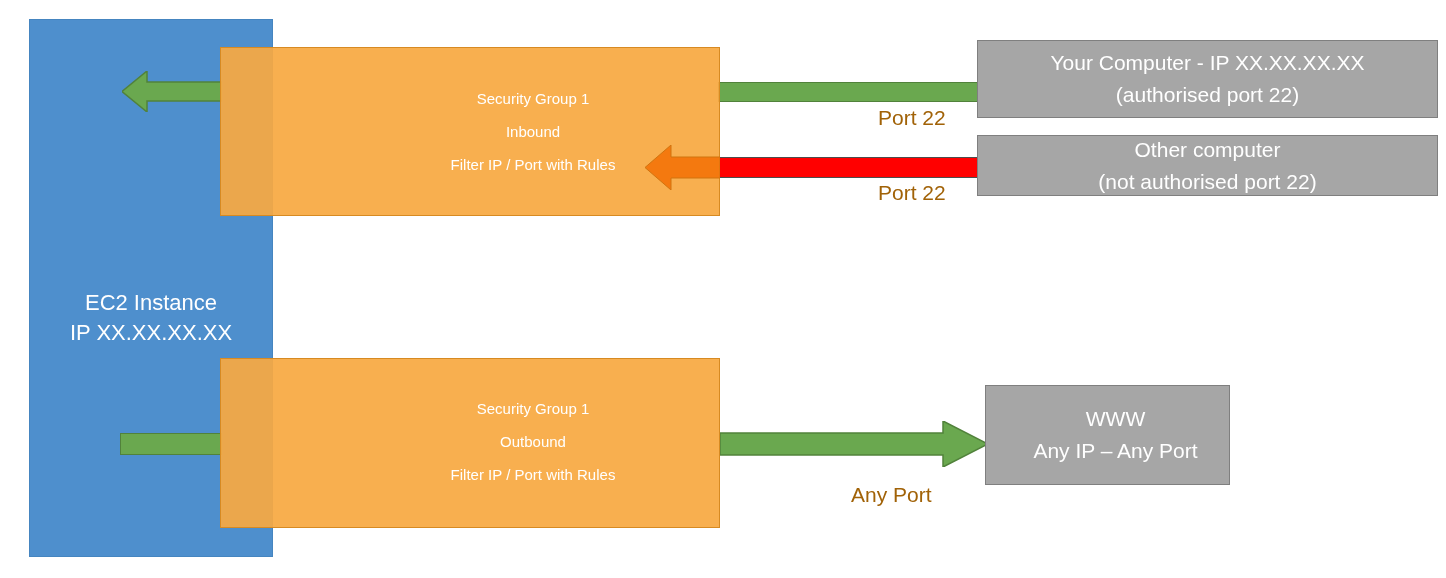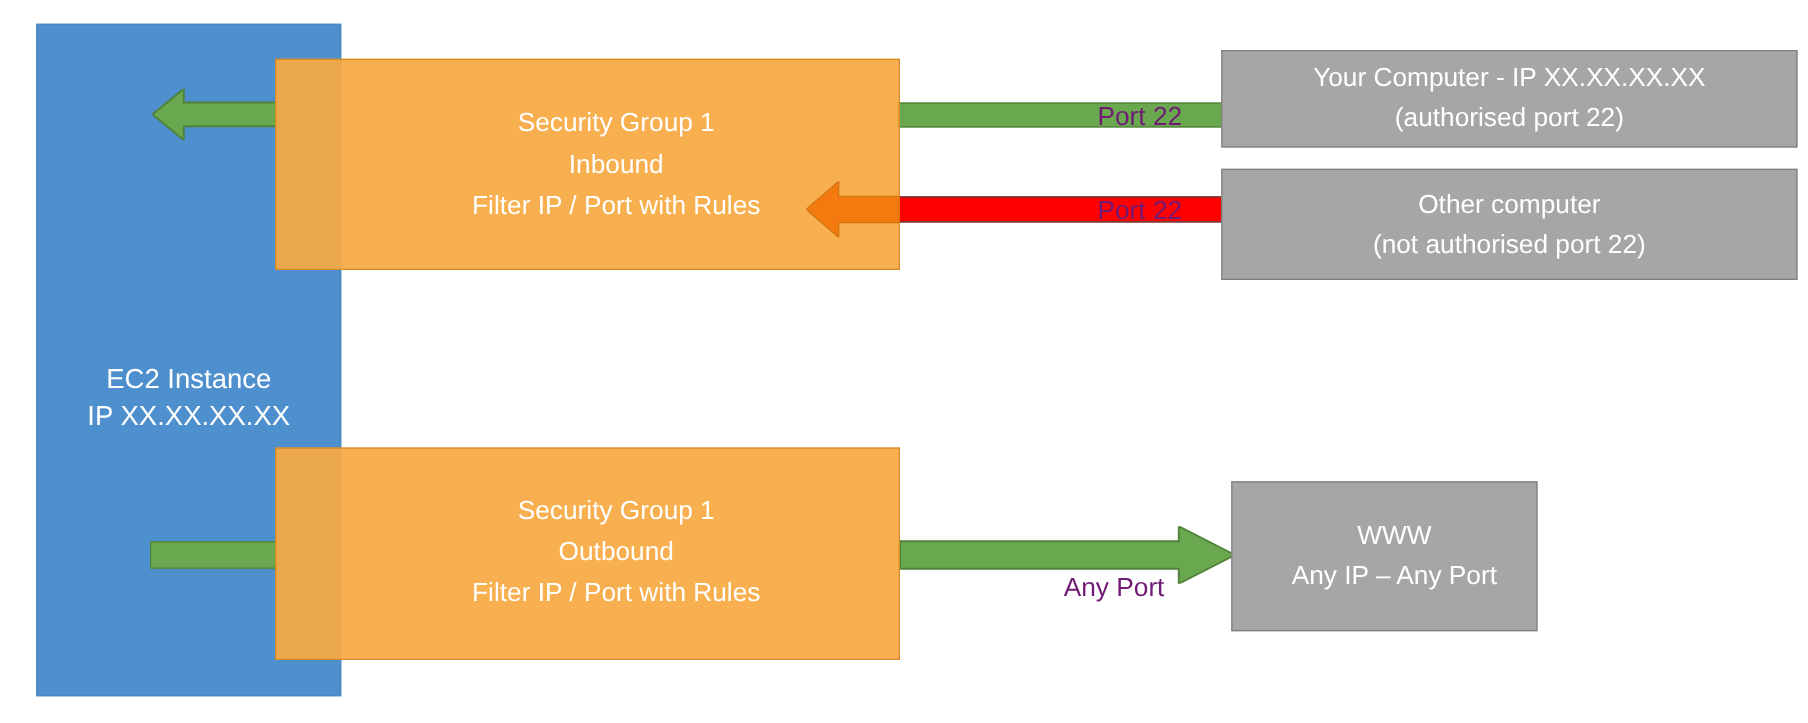--- a/index.html
+++ b/index.html
@@ -62,51 +62,53 @@
     left: 220px;
     top: 358px;
     width: 500px;
     height: 170px;
   }
   .sg-text {
     position: absolute;
     width: 546px;
     text-align: center;
     color: #ffffff;
-    font-size: 21px;
+    font-size: 15px;
     line-height: 33px;
     z-index: 5;
     white-space: pre-line;
     pointer-events: none;
+    padding-left: 40px;
   }
   .sg-text-inbound { left: 220px; top: 82px; }
   .sg-text-outbound { left: 220px; top: 392px; }
 
   
   .bar {
     position: absolute;
     box-sizing: border-box;
     z-index: 3;
   }
   .bar-green {
     background: #6aa84f;
     border: 1px solid #51823b;
   }
   .bar-red {
     background: #ff0000;
     border: 1px solid #4d4d4d;
   }
   .bar-label {
     position: absolute;
-    color: #701a75;
+    color: #a16207;
     font-size: 21px;
     line-height: 21px;
     z-index: 7;
     white-space: nowrap;
     pointer-events: none;
+    margin-top: 24px;
   }
 
   
   .arrow-left-green {
     position: absolute;
     left: 122px;
     top: 71px;
     width: 100px;
     height: 41px;
     z-index: 3;
@@ -149,27 +151,27 @@
   .host-your-computer {
     left: 977px;
     top: 40px;
     width: 461px;
     height: 78px;
   }
   .host-other-computer {
     left: 977px;
     top: 135px;
     width: 461px;
-    height: 89px;
+    height: 61px;
   }
   .host-www {
     left: 985px;
     top: 385px;
     width: 245px;
-    height: 120px;
+    height: 100px;
     padding-left: 16px;
   }
 </style>
 </head>
 <body>
 
 <div id="canvas">
 
   <div class="ec2-box"></div>
 

